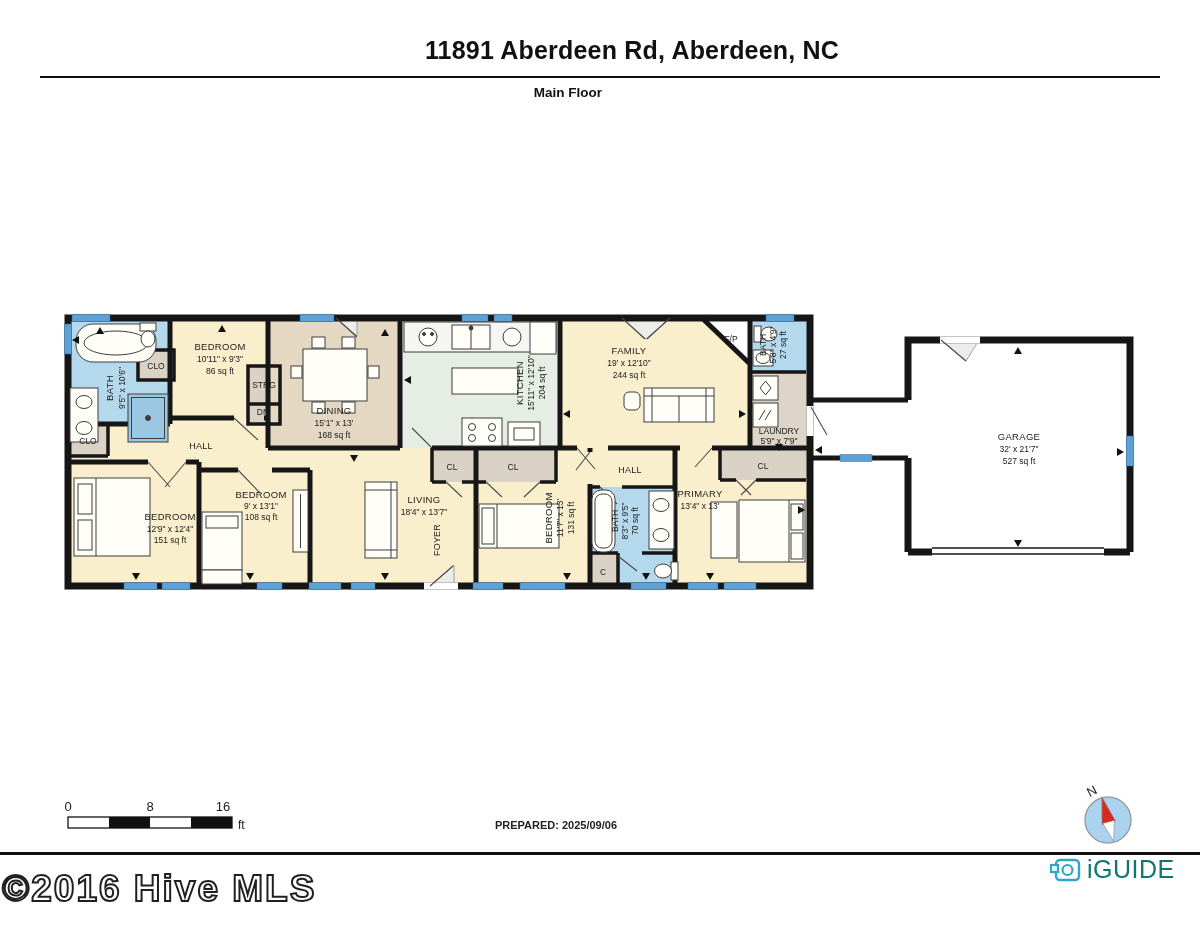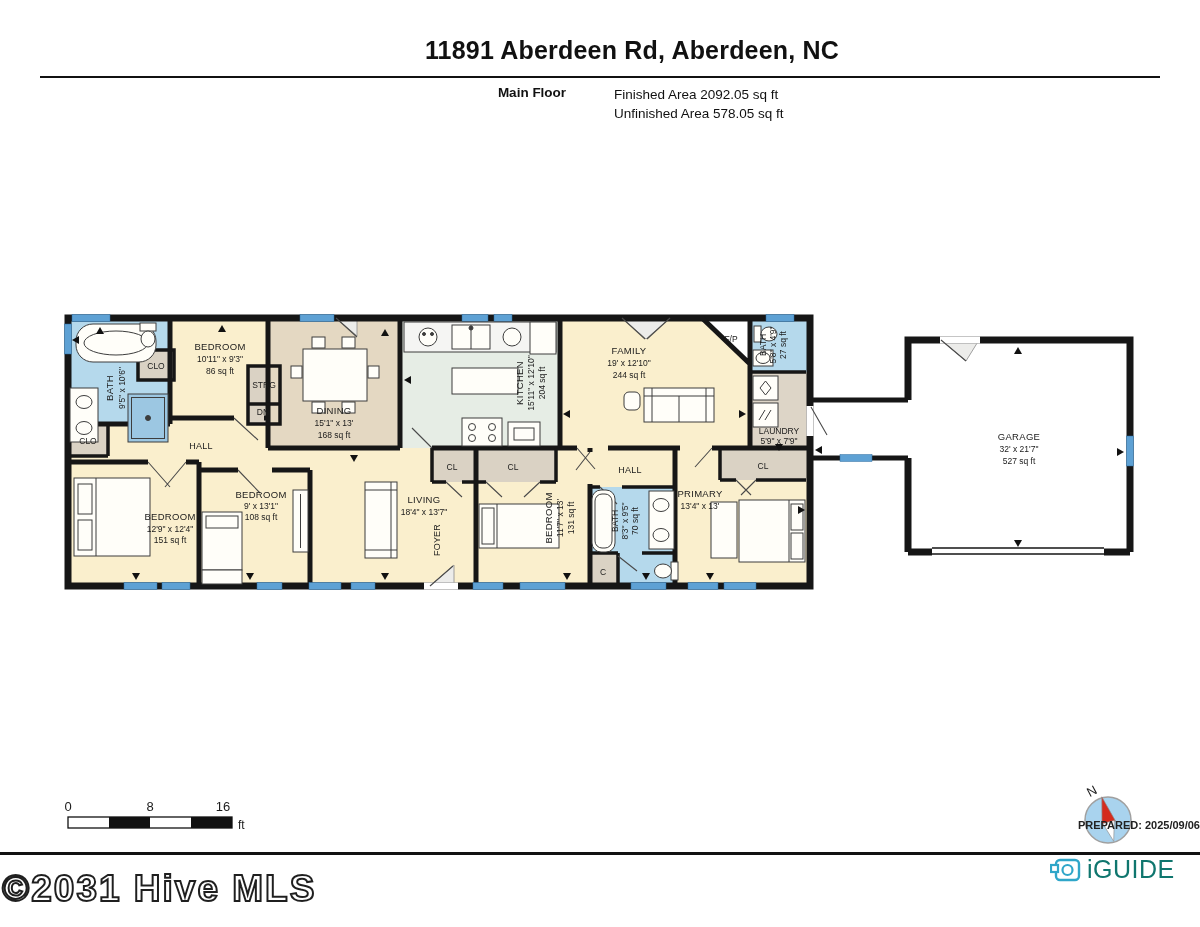--- a/index.html
+++ b/index.html
@@ -1,25 +1,25 @@
 <!DOCTYPE html>
 <html><head>
 <meta charset="utf-8">
 <style>
   html,body{margin:0;padding:0;background:#fff;}
   .page{position:relative;width:1200px;height:927px;background:#fff;overflow:hidden;
         font-family:"Liberation Sans",sans-serif;color:#111;}
   .abs{position:absolute;}
   .title{top:36px;left:0;width:1200px;text-align:center;font-size:25px;font-weight:bold;letter-spacing:.2px;padding-left:32px;}
   .rule{top:76px;left:40px;width:1120px;height:2px;background:#111;}
-  .floor-label{left:462px;top:85px;width:140px;text-align:center;font-size:13.5px;font-weight:bold;}
+  .floor-label{left:462px;top:85px;width:140px;text-align:right;font-size:13.5px;font-weight:bold;}
   .area-lines{left:614px;top:85px;font-size:13.5px;line-height:19px;}
   .area-lines div{white-space:nowrap;}
   .plan-svg{left:0;top:0;}
-  .prepared{top:819px;left:0;width:1200px;text-align:right;font-size:11px;font-weight:600;color:#222;}
+  .prepared{top:819px;left:0;width:1112px;text-align:center;font-size:11px;font-weight:600;color:#222;}
   .footer-rule{top:852px;left:0;width:1200px;height:3px;background:#111;}
   .disclaimer{top:860px;left:45px;width:900px;font-size:11.5px;color:#111;}
   .brand{top:855px;left:1050px;display:flex;align-items:center;gap:5px;}
   .brand .brand-text{font-size:25px;font-weight:500;color:#0f766e;letter-spacing:.5px;}
   .watermark{top:868px;left:2px;font-size:37px;font-weight:bold;letter-spacing:2px;
              color:#ffffff;-webkit-text-stroke:2px #1f1f1f;}
   svg text{font-family:"Liberation Sans",sans-serif;fill:#1b1b1b;}
   .rn{font-size:9.5px;letter-spacing:.3px;}
   .rd{font-size:8.5px;}
   .rs{font-size:9px;letter-spacing:.2px;}
@@ -348,30 +348,26 @@
         <polygon points="1108,796 1101,823 1115,823" fill="#D42B1E" stroke="#8c8c8c" stroke-width=".6"></polygon>
         <polygon points="1102,822 1114,822 1108,842" fill="#ffffff" stroke="#8c8c8c" stroke-width=".6"></polygon>
       </g>
       <text x="1094" y="795" font-size="13" transform="rotate(-28 1094 795)" text-anchor="middle">N</text>
     </g>
   </svg>
 
   <div class="abs title">11891 Aberdeen Rd, Aberdeen, NC</div>
   <div class="abs rule"></div>
   <div class="abs floor-label">Main Floor</div>
-  <div class="abs area-lines">
-    <div>Finished Area 2092.05 sq ft</div>
-    <div>Unfinished Area 578.05 sq ft</div>
-  </div>
 
   <div class="abs prepared">PREPARED: 2025/09/06</div>
   <div class="abs footer-rule"></div>
   <div class="abs brand">
     <svg width="32" height="28" viewBox="0 0 32 28">
       <rect x="6" y="4" width="23" height="20" rx="4" fill="none" stroke="#2FA6C9" stroke-width="2.4"></rect>
       <circle cx="17.5" cy="14" r="5" fill="none" stroke="#2FA6C9" stroke-width="2.2"></circle>
       <rect x="1" y="9" width="7" height="7" fill="#fff" stroke="#2FA6C9" stroke-width="2.2"></rect>
     </svg>
     <span class="brand-text">iGUIDE</span>
   </div>
-  <div class="abs watermark">©2031 Hive MLS</div>
+  <div class="abs watermark">©2016 Hive MLS</div>
 
 </div>
 
 </body></html>

